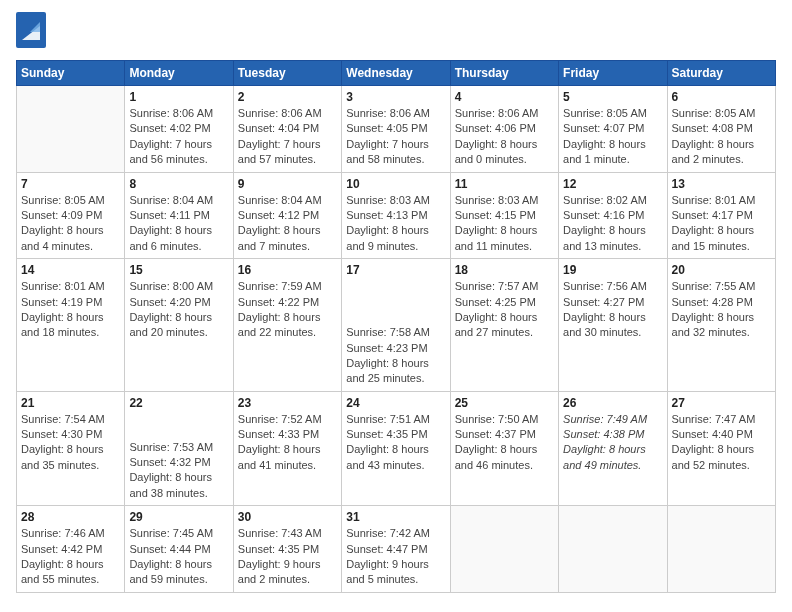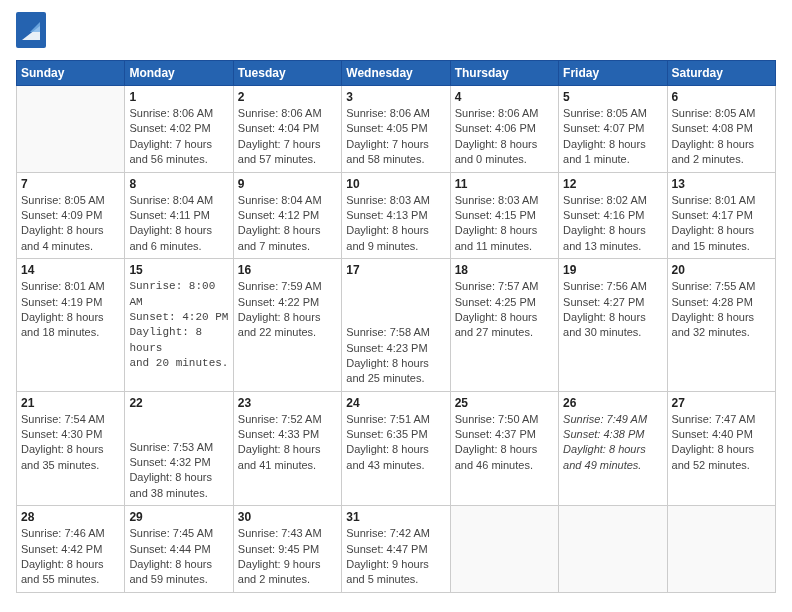--- a/index.html
+++ b/index.html
@@ -227,21 +227,21 @@
         <tr class="week-row">
           <td>
             <span class="day-number">14</span>
             <div class="day-info" style="white-space: pre-line;">Sunrise: 8:01 AM
 Sunset: 4:19 PM
 Daylight: 8 hours
 and 18 minutes.</div>
           </td>
           <td>
             <span class="day-number">15</span>
-            <div class="day-info" style="white-space: pre-line; font-family: Liberation Mono, monospace;">Sunrise: 8:00 AM
+            <div class="day-info" style="white-space: pre-line;">Sunrise: 8:00 AM
 Sunset: 4:20 PM
 Daylight: 8 hours
 and 20 minutes.</div>
           </td>
           <td>
             <span class="day-number">16</span>
             <div class="day-info" style="white-space: pre-line;">Sunrise: 7:59 AM
 Sunset: 4:22 PM
 Daylight: 8 hours
 and 22 minutes.</div>
@@ -293,21 +293,21 @@
           <td>
             <span class="day-number">23</span>
             <div class="day-info" style="white-space: pre-line;">Sunrise: 7:52 AM
 Sunset: 4:33 PM
 Daylight: 8 hours
 and 41 minutes.</div>
           </td>
           <td>
             <span class="day-number">24</span>
             <div class="day-info" style="white-space: pre-line;">Sunrise: 7:51 AM
-Sunset: 6:35 PM
+Sunset: 4:35 PM
 Daylight: 8 hours
 and 43 minutes.</div>
           </td>
           <td>
             <span class="day-number">25</span>
             <div class="day-info" style="white-space: pre-line;">Sunrise: 7:50 AM
 Sunset: 4:37 PM
 Daylight: 8 hours
 and 46 minutes.</div>
           </td>
@@ -337,21 +337,21 @@
           <td>
             <span class="day-number">29</span>
             <div class="day-info" style="white-space: pre-line;">Sunrise: 7:45 AM
 Sunset: 4:44 PM
 Daylight: 8 hours
 and 59 minutes.</div>
           </td>
           <td>
             <span class="day-number">30</span>
             <div class="day-info" style="white-space: pre-line;">Sunrise: 7:43 AM
-Sunset: 9:45 PM
+Sunset: 4:35 PM
 Daylight: 9 hours
 and 2 minutes.</div>
           </td>
           <td>
             <span class="day-number">31</span>
             <div class="day-info" style="white-space: pre-line;">Sunrise: 7:42 AM
 Sunset: 4:47 PM
 Daylight: 9 hours
 and 5 minutes.</div>
           </td>

